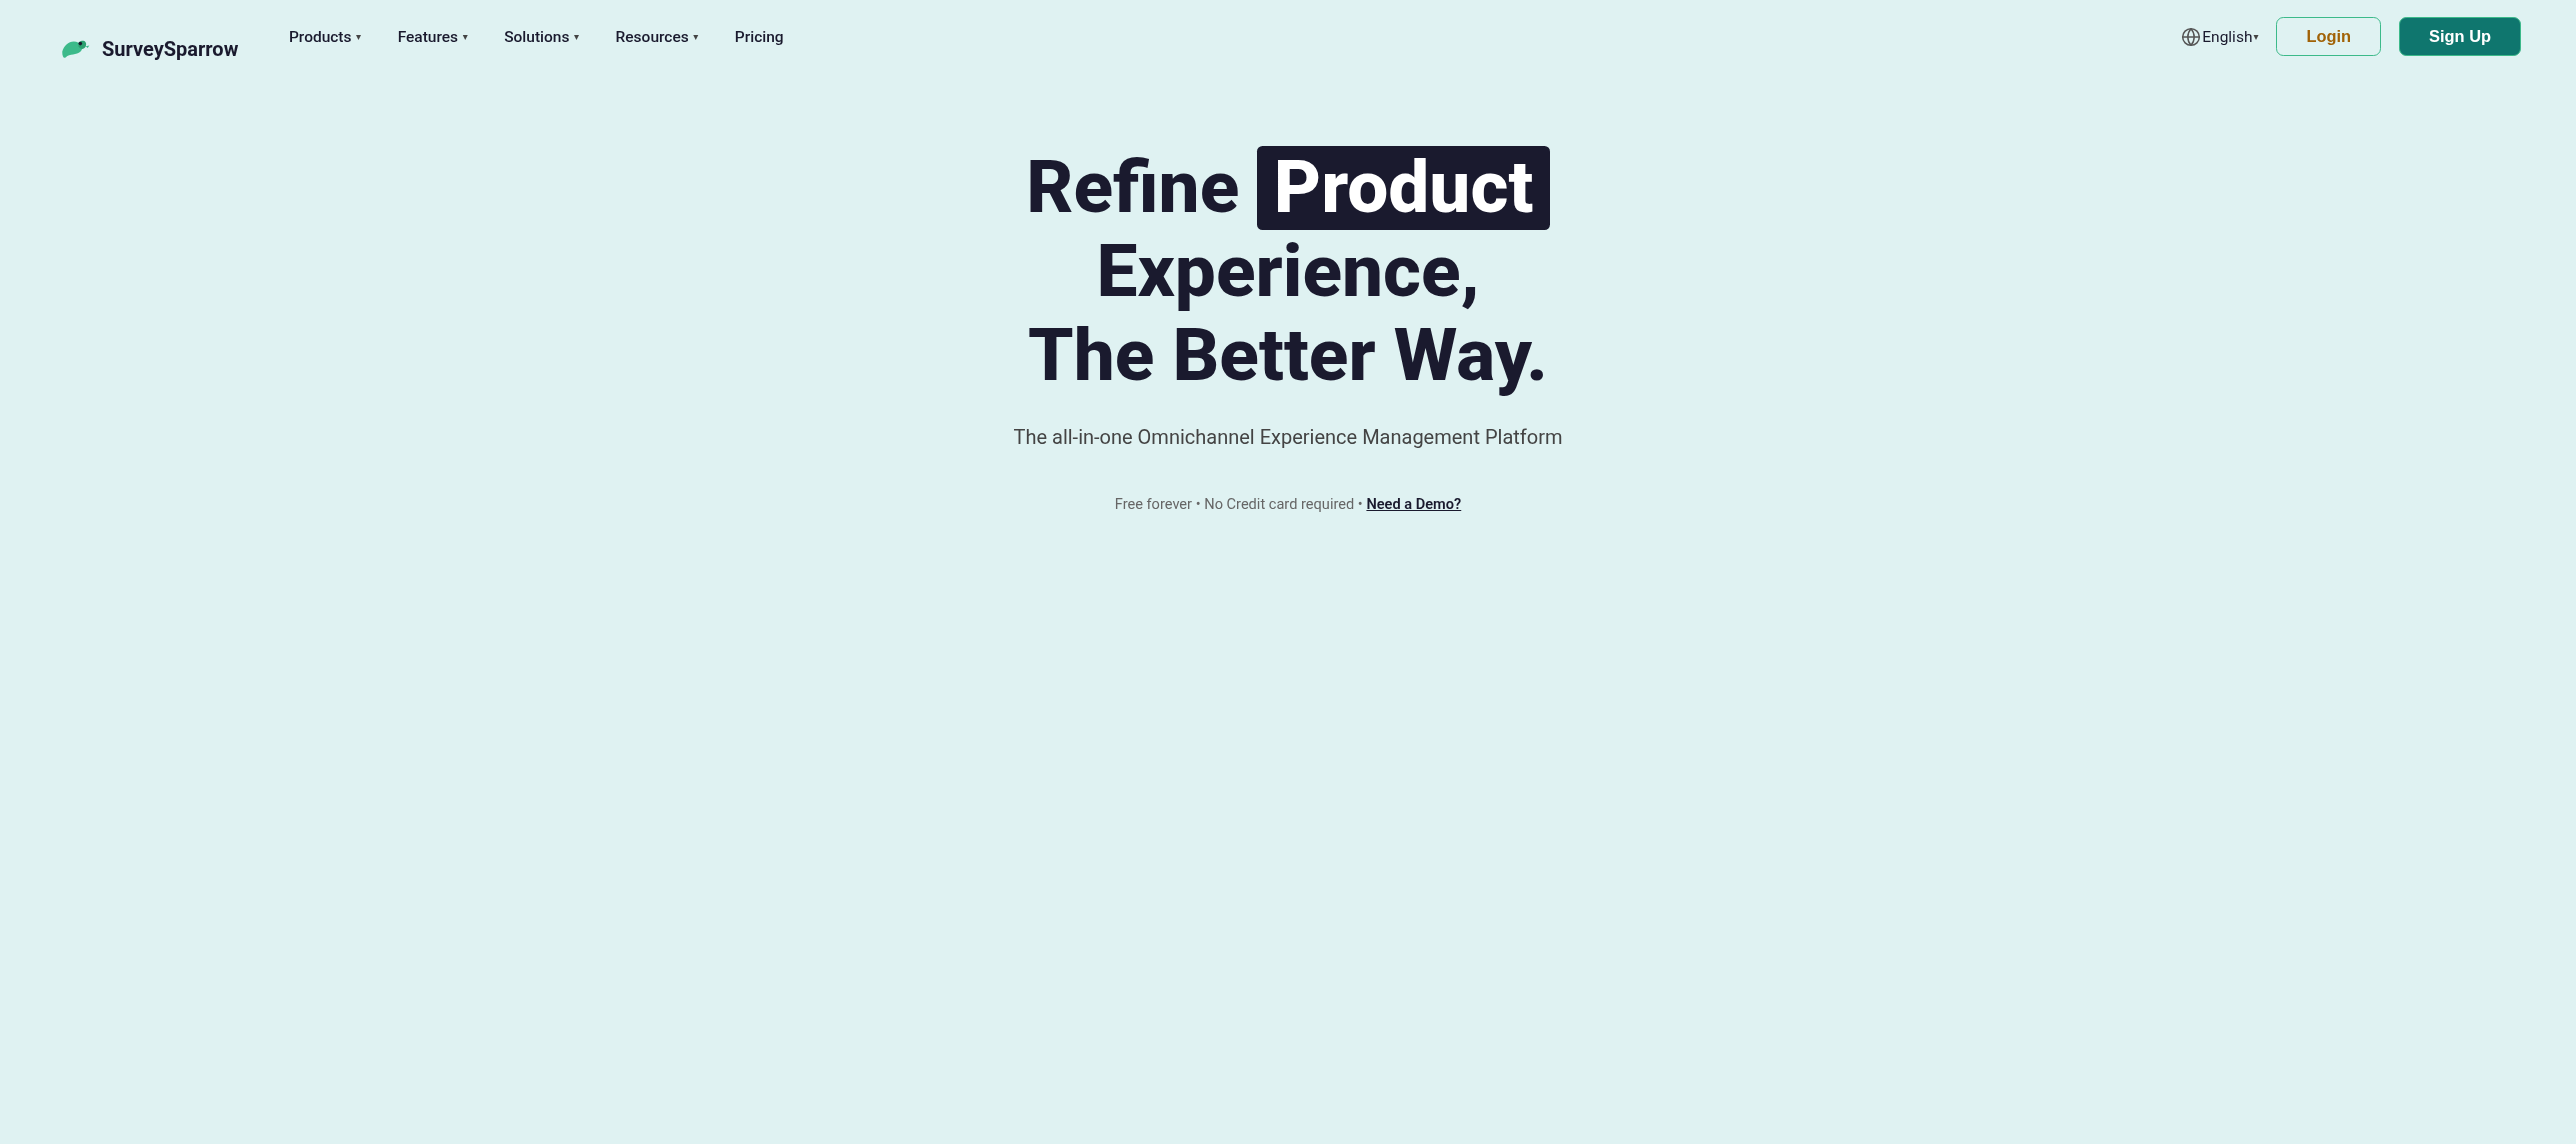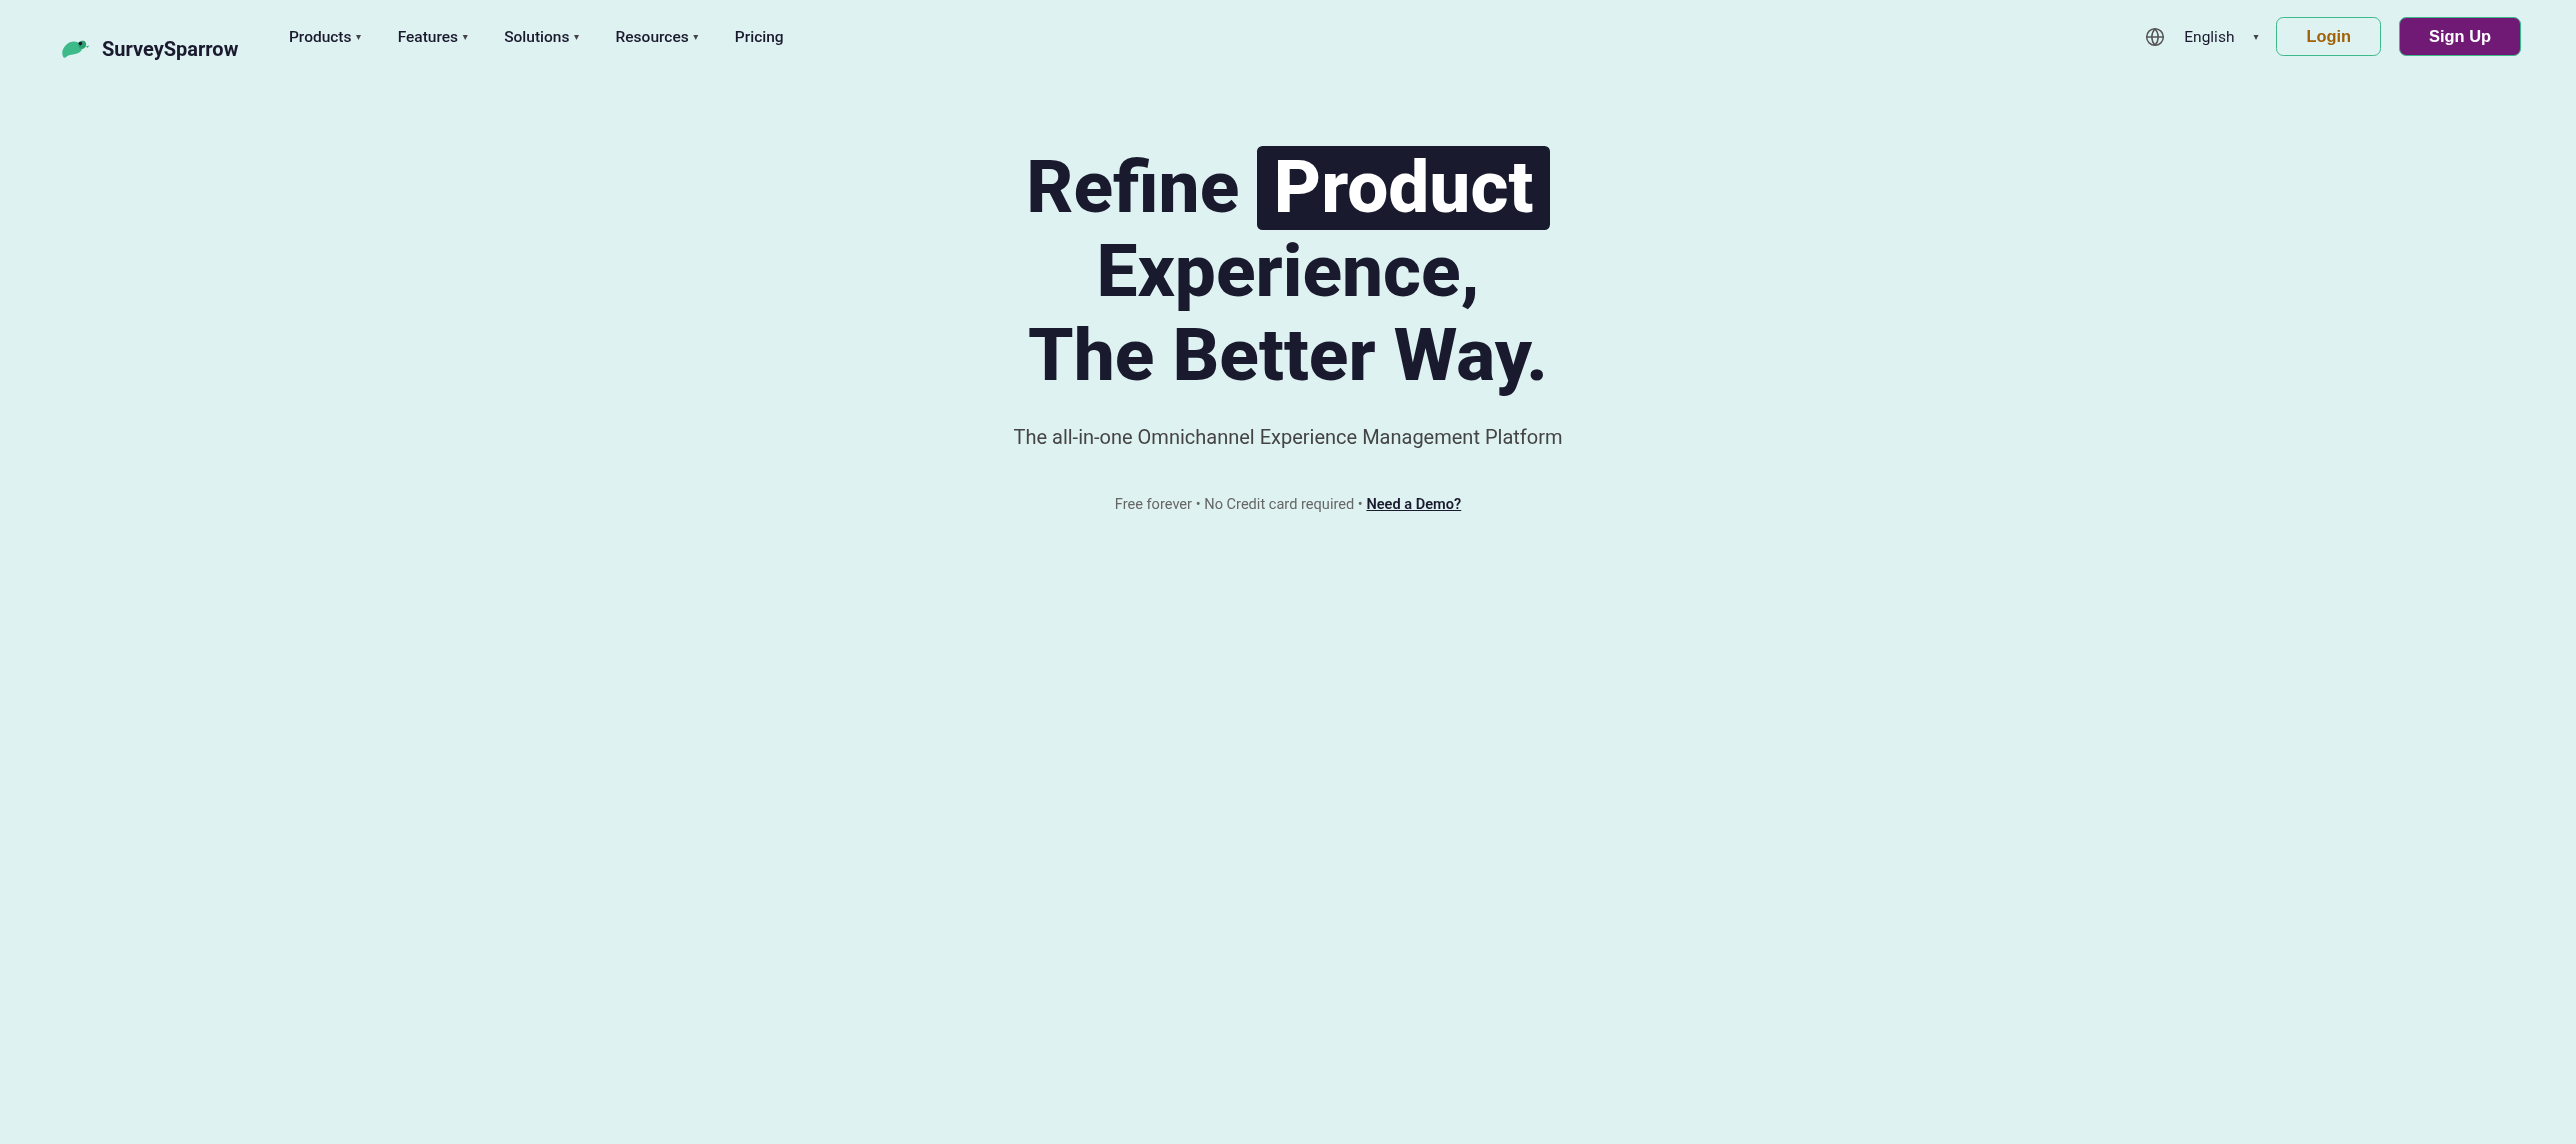--- a/index.html
+++ b/index.html
@@ -78,21 +78,21 @@
 
     .nav-right {
       display: flex;
       align-items: center;
       gap: 18px;
     }
 
     .lang-selector {
       display: flex;
       align-items: center;
-      gap: 19px;
+      gap: 1px;
       font-size: 15.5px;
       color: #1a1a2e;
       cursor: pointer;
     }
 
     .globe-icon {
       width: 20px;
       height: 20px;
       color: #555;
     }
@@ -107,21 +107,21 @@
       border-radius: 7.3px;
       cursor: pointer;
       transition: background 0.2s, color 0.2s;
     }
 
     .btn-signup {
       padding: 9px 29px;
       font-size: 16.4px;
       font-weight: 600;
       color: white;
-      background: #701a75;
+      background: #0f766e;
       border: 1.8px solid #3cba8a;
       border-radius: 7.3px;
       cursor: pointer;
       transition: background 0.2s;
     }
 
     
     .hero {
       display: flex;
       flex-direction: column;

